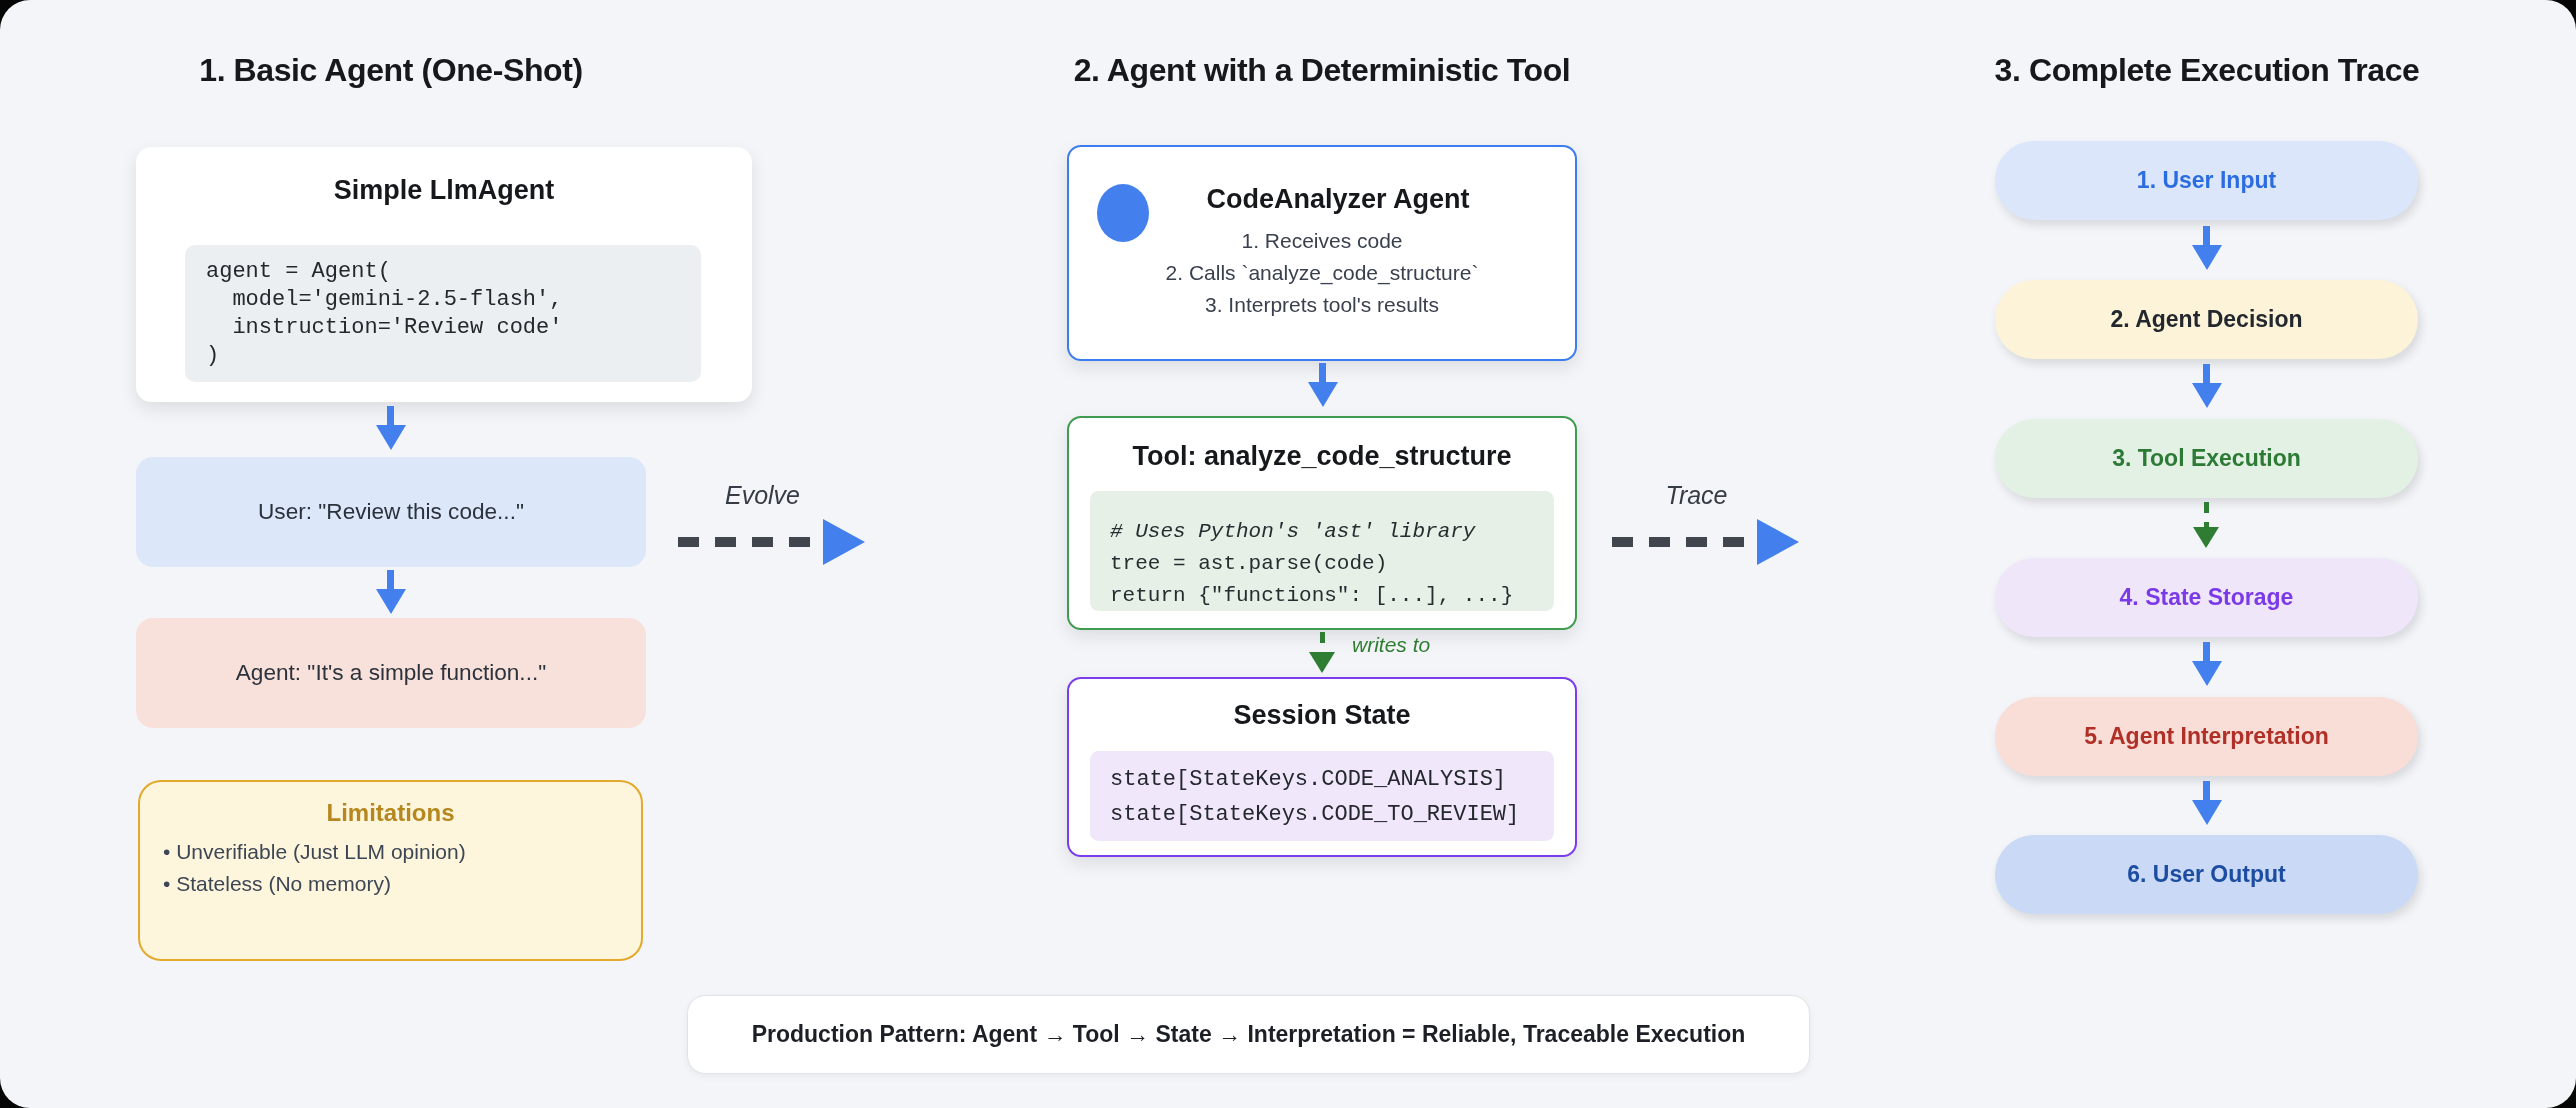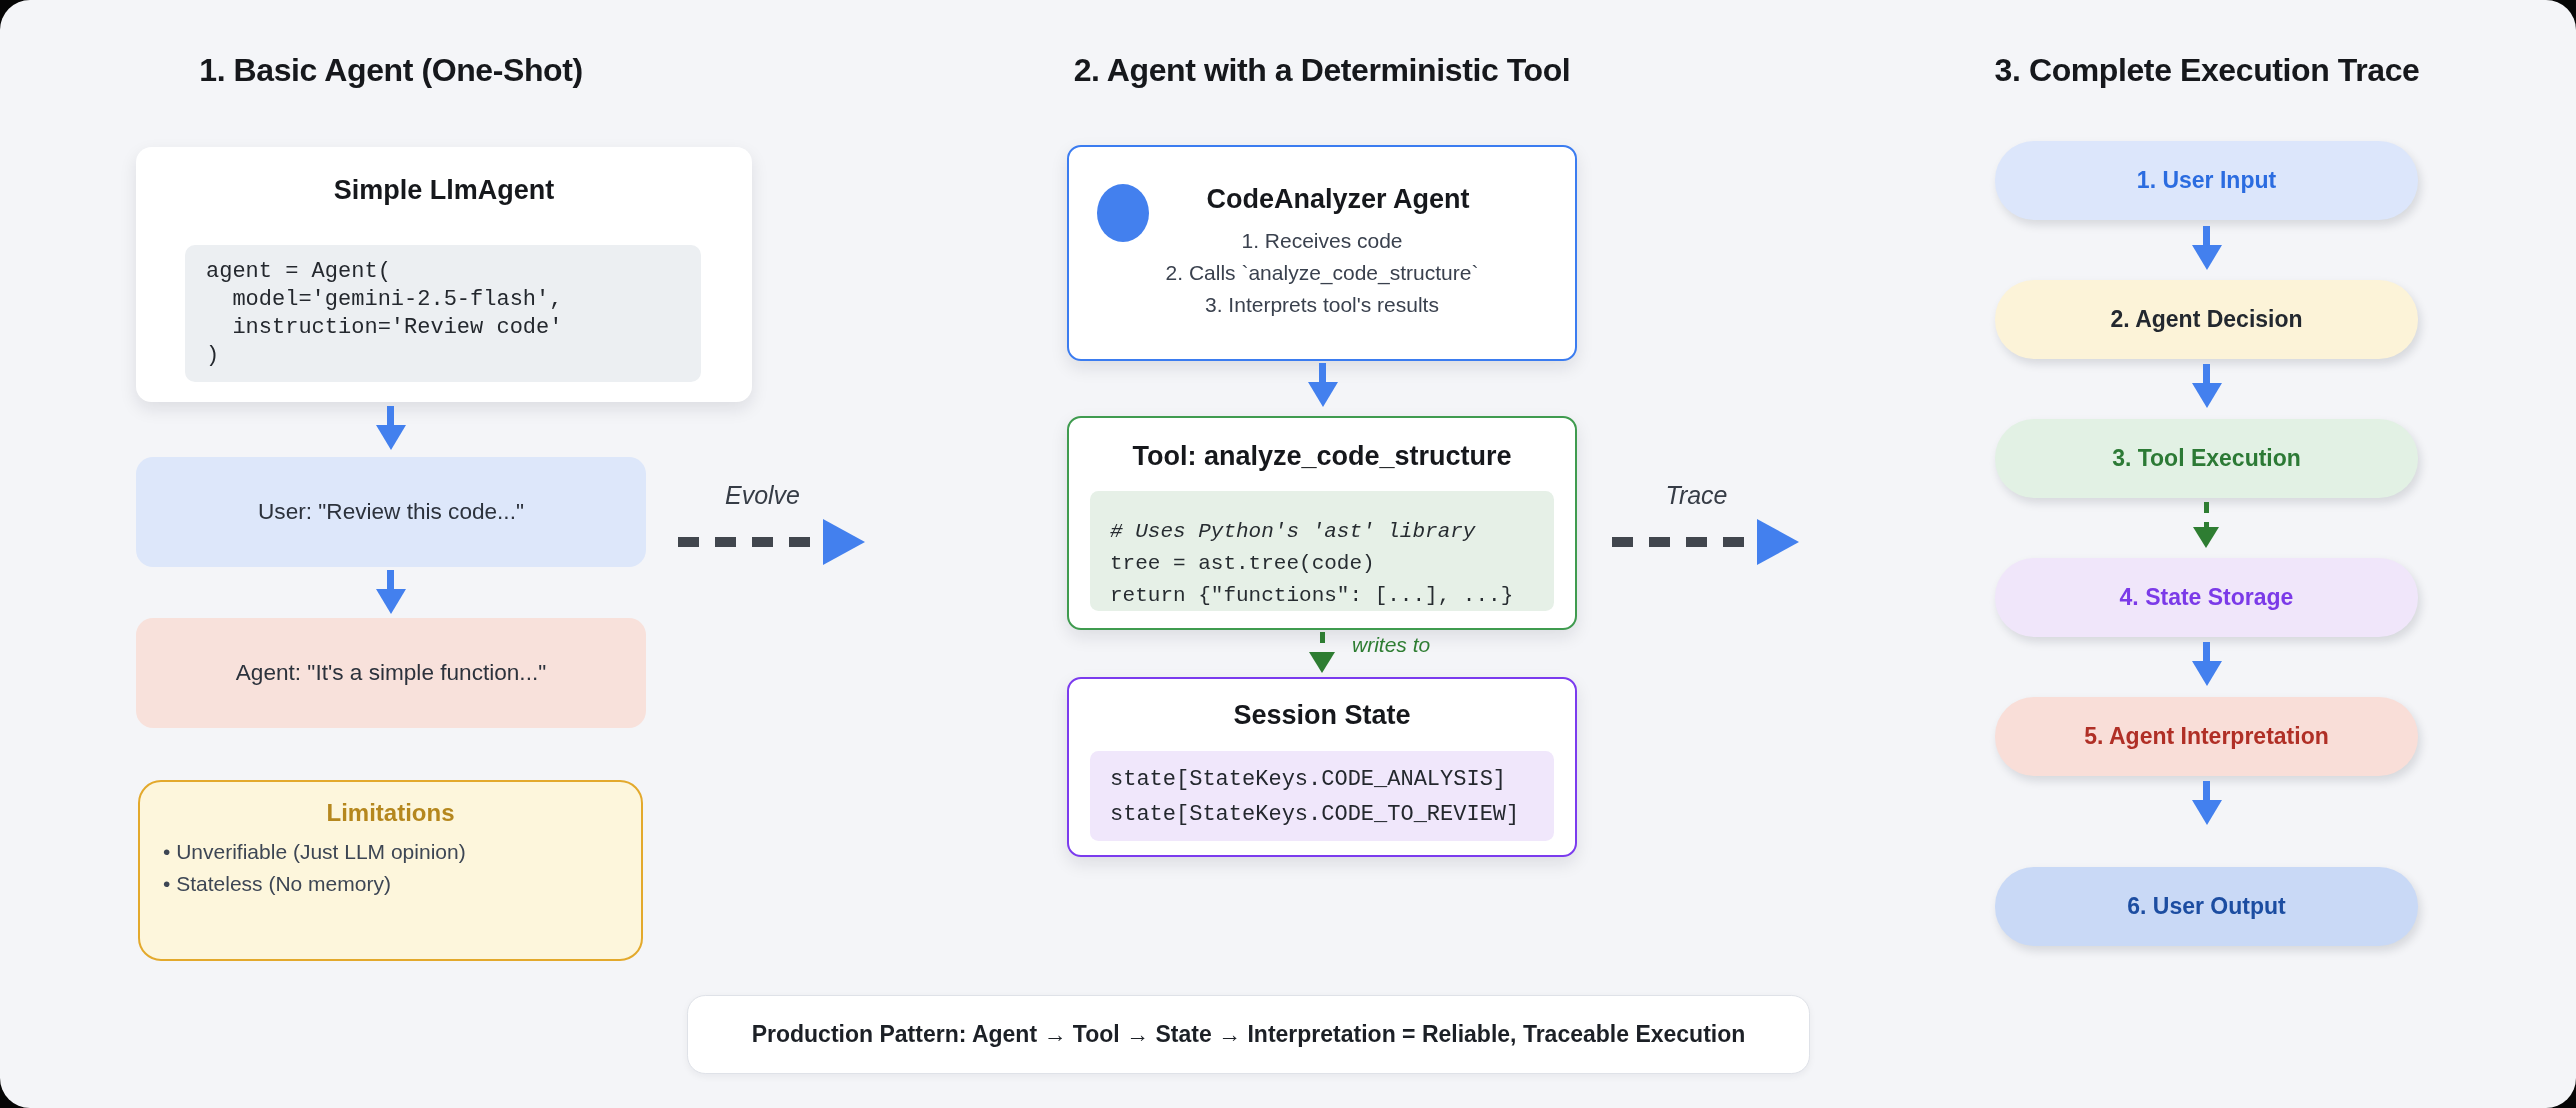--- a/index.html
+++ b/index.html
@@ -148,21 +148,21 @@
 
   <div class="arrow-blue a3">
       <div class="stem"></div>
       <div class="tri"></div>
     </div>
 
   <div class="card bordered tool-card">
     <div class="card-title">Tool: analyze_code_structure</div>
     <div class="code tool-code">
       <div class="code-line comment"># Uses Python's 'ast' library</div>
-      <div class="code-line">tree = ast.tree(code)</div>
+      <div class="code-line">tree = ast.parse(code)</div>
       <div class="code-line">return {"functions": [...], ...}</div>
     </div>
   </div>
 
   <div class="arrow-green g1">
       <div class="dash"></div>
       <div class="tri"></div>
     </div>
   <div class="writes-to">writes to</div>
 
@@ -207,18 +207,18 @@
       <div class="stem"></div>
       <div class="tri"></div>
     </div>
 
   <div class="pill p5" style="background: rgb(249, 222, 216); color: rgb(176, 47, 38);">5. Agent Interpretation</div>
   <div class="arrow-blue pa pa5">
       <div class="stem"></div>
       <div class="tri"></div>
     </div>
 
-  <div class="pill p6" style="background: rgb(201, 217, 246); color: rgb(28, 77, 161); margin-top: 32px;">6. User Output</div>
+  <div class="pill p6" style="background: rgb(201, 217, 246); color: rgb(28, 77, 161);">6. User Output</div>
 
   <div class="footer">Production Pattern: Agent → Tool → State → Interpretation = Reliable, Traceable Execution</div>
 
 </div>
 
 
 </body></html>

